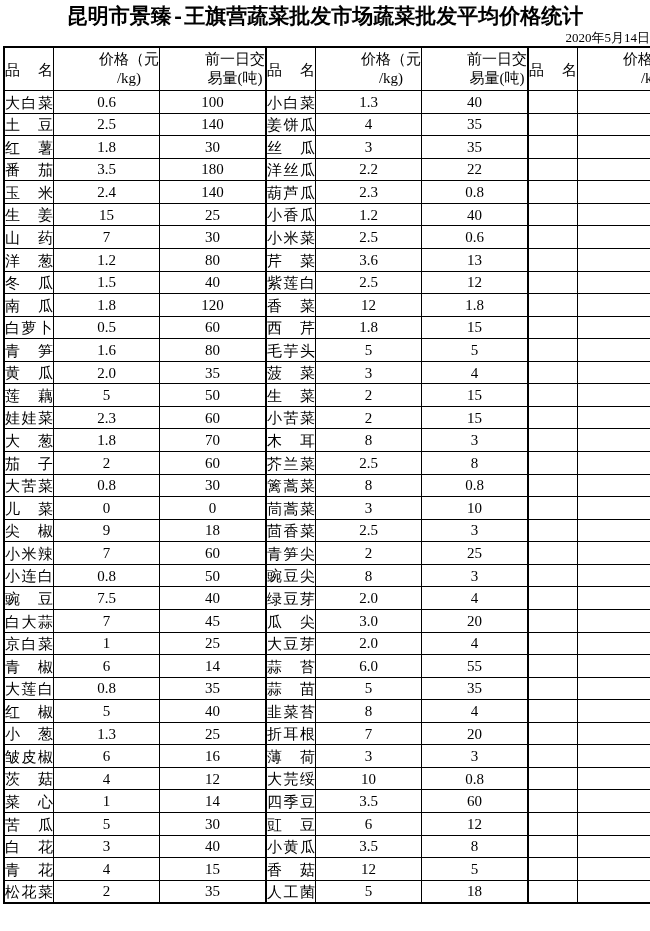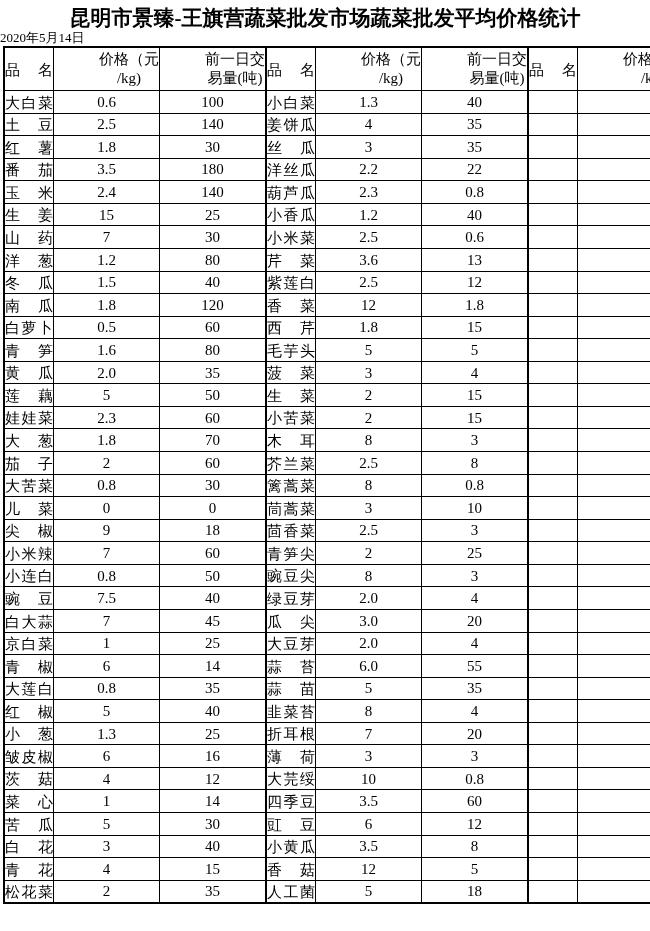--- a/index.html
+++ b/index.html
@@ -3,24 +3,24 @@
 <meta charset="utf-8">
 <style>
   html,body{margin:0;padding:0;}
   body{
     width:650px;height:931px;background:#ffffff;color:#000000;
     font-family:"Liberation Serif", serif;
     overflow:hidden;
   }
   .title{
     text-align:center;font-weight:bold;font-size:21px;
-    padding-top:6px;line-height:24px;
+    padding-top:6px;line-height:24px;font-family:Liberation Mono, monospace;
   }
   .date{
-    text-align:left;font-size:13px;line-height:15px;
+    text-align:right;font-size:13px;line-height:15px;
   }
   table.price-table{
     border-collapse:collapse;table-layout:fixed;
     margin:1px 0 0 3px;
     border:2px solid #000;
   }
   .price-table th,.price-table td{
     border:1px solid #000;
     padding:0;margin:0;
     text-align:center;vertical-align:middle;

